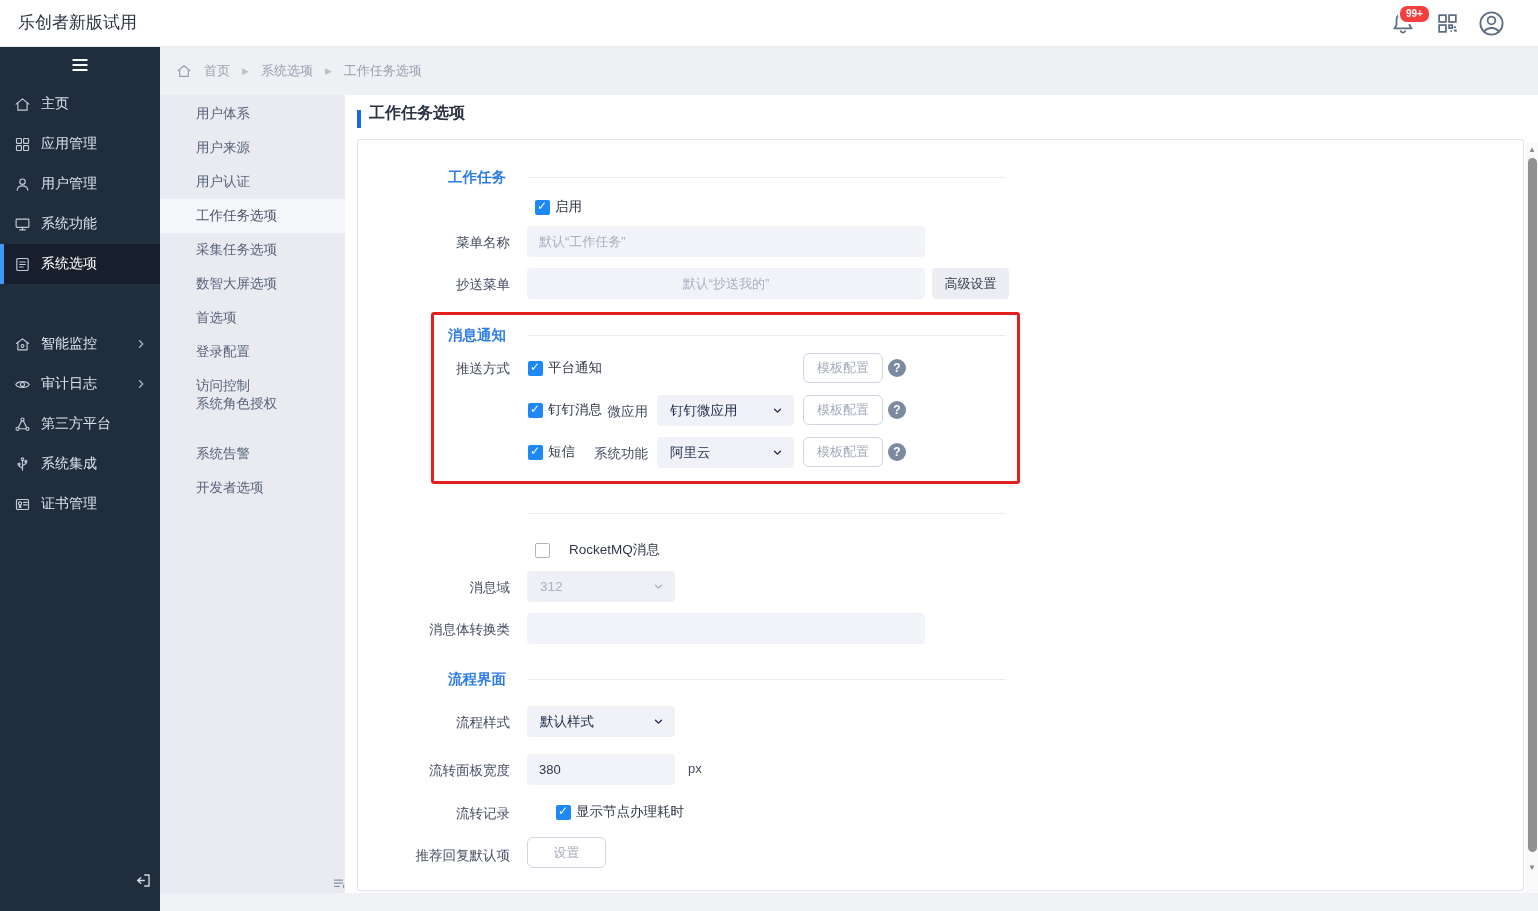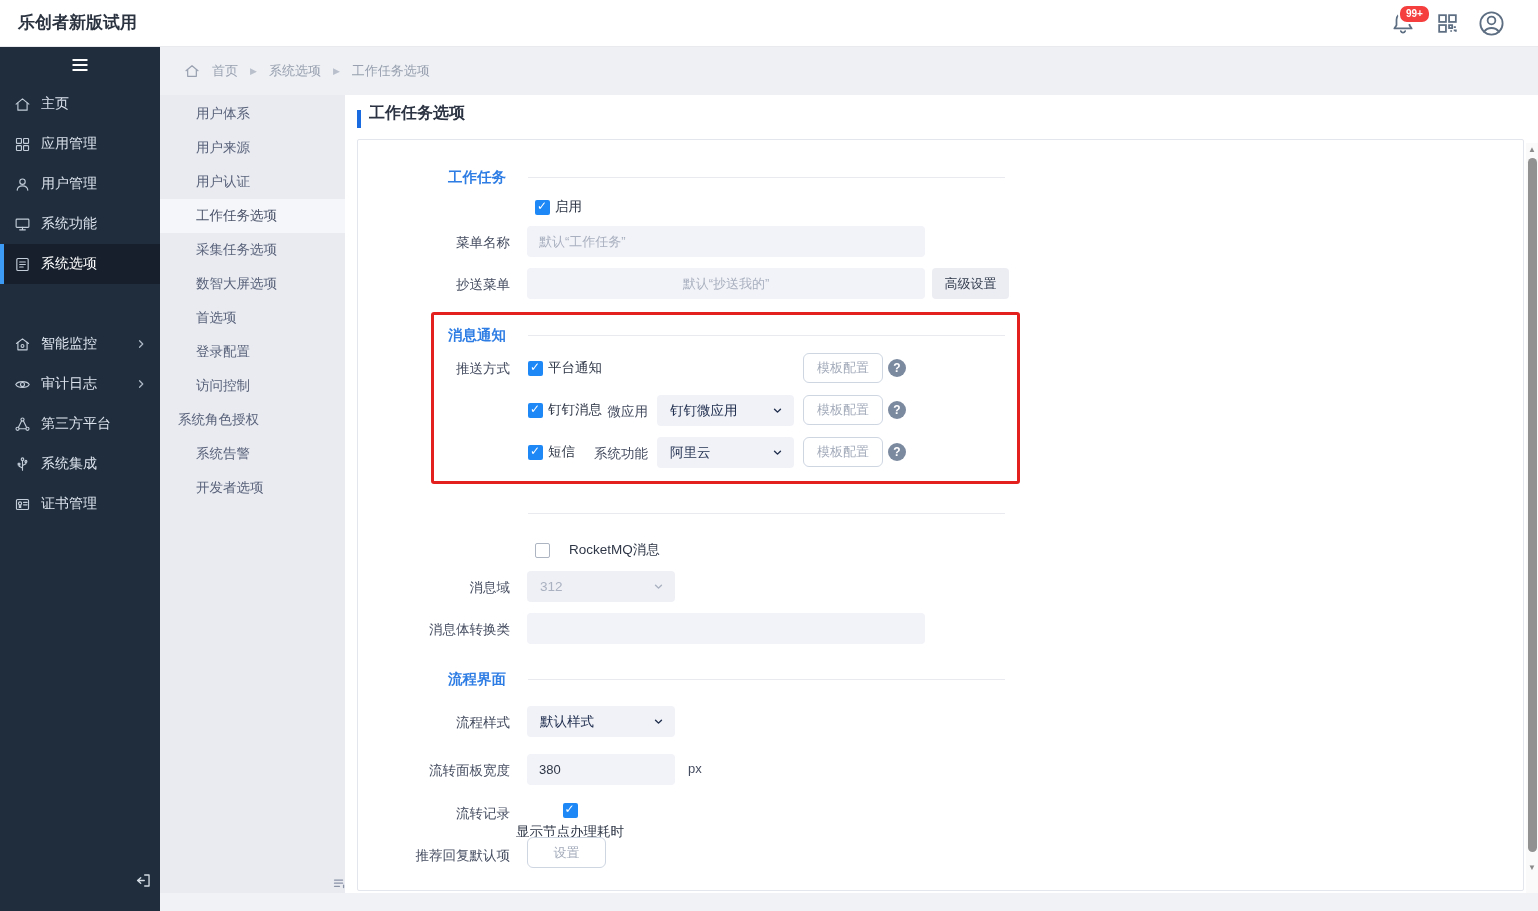--- a/index.html
+++ b/index.html
@@ -3,35 +3,35 @@
 <meta charset="utf-8">
 <style>
   * { margin:0; padding:0; box-sizing:border-box; }
   html,body { background:#fff; }
   body { font-family:"Liberation Sans","DejaVu Sans",sans-serif; color:#2f3747; }
   .root { position:relative; width:1538px; height:911px; overflow:hidden; background:#fff; }
   svg { display:block; }
 
   
   .hdr { position:absolute; left:0; top:0; width:1538px; height:47px; background:#fff; border-bottom:1px solid #e9eaee; }
-  .hdr-title { position:absolute; left:18px; top:0; line-height:46px; font-size:17px; font-weight:700; color:#2b3340; }
+  .hdr-title { position:absolute; left:18px; top:0; line-height:46px; font-size:17px; font-weight:400; color:#2b3340; }
   .hicon { position:absolute; color:#5d6e82; cursor:pointer; }
   .badge { position:absolute; left:1398px; top:4px; background:#f53f3f; color:#fff; font-size:10px; font-weight:bold; line-height:14px; padding:1px 6px; border-radius:9px; border:2px solid #fff; z-index:3; }
 
   
   .sb { position:absolute; left:0; top:47px; width:160px; height:864px; background:#1f2d3d; }
   .sb-burger { position:absolute; left:0; top:0; width:160px; height:35px; display:flex; align-items:center; justify-content:center; color:#fff; cursor:pointer; }
   .sb-item { position:absolute; left:0; width:160px; height:40px; display:flex; align-items:center; padding-left:14px; color:#dbe2ec; font-size:14px; cursor:pointer; }
   .sb-item .sb-ic { color:#c3cdd9; margin-right:10px; display:flex; }
   .sb-item.active { background:#161f2b; border-left:4px solid #3d9af5; padding-left:10px; color:#fff; }
   .sb-chev { position:absolute; right:12px; color:#aeb9c6; display:flex; }
   .sb-exit { position:absolute; left:134px; top:824px; color:#d4dbe3; cursor:pointer; }
 
   
-  .bc-bar { position:absolute; left:160px; top:47px; width:1378px; height:48px; background:#eef0f4; display:flex; align-items:center; padding-left:24px; gap:12px; }
+  .bc-bar { position:absolute; left:160px; top:47px; width:1378px; height:48px; background:#eef0f4; display:flex; align-items:center; padding-left:16px; gap:12px; }
   .crumb { color:#99a1b0; font-size:13px; cursor:pointer; }
   .crumb.current { cursor:default; }
   .crumb-home { color:#99a1b0; display:flex; }
   .crumb-sep { color:#b9c0cc; font-size:9px; }
   .crumb-sep::after { content:"▶"; }
 
   
   .subnav { position:absolute; left:160px; top:95px; width:185px; height:798px; background:#e9ebf1; }
   .sn-item { position:absolute; left:0; width:185px; height:34px; line-height:34px; padding-left:36px; font-size:13.5px; color:#59627a; cursor:pointer; }
   .sn-item.active { background:#f5f6fa; color:#4a5369; }
@@ -251,21 +251,21 @@
   <div class="subnav">
     <div class="sn-item" style="top:2px;">用户体系</div>
     <div class="sn-item" style="top:36px;">用户来源</div>
     <div class="sn-item" style="top:70px;">用户认证</div>
     <div class="sn-item active" style="top:104px;">工作任务选项</div>
     <div class="sn-item" style="top:138px;">采集任务选项</div>
     <div class="sn-item" style="top:172px;">数智大屏选项</div>
     <div class="sn-item" style="top:206px;">首选项</div>
     <div class="sn-item" style="top:240px;">登录配置</div>
     <div class="sn-item" style="top:274px;">访问控制</div>
-    <div class="sn-item" style="top:308px;padding-left:18px;">系统角色授权</div>
+    <div class="sn-item" style="top:292px;">系统角色授权</div>
     <div class="sn-item" style="top:342px;">系统告警</div>
     <div class="sn-item" style="top:376px;">开发者选项</div>
     <span class="sn-foot">
         <svg width="15" height="15" viewBox="0 0 24 24" fill="none" stroke="currentColor" stroke-width="2" stroke-linecap="round">
           <path d="M4 6.5h13M4 11.5h13M4 16.5h8"></path>
           <path d="M18.5 14.5v4"></path>
         </svg>
       </span>
   </div>
 
@@ -366,21 +366,21 @@
           <path d="M6.5 9.5 12 15l5.5-5.5"></path>
         </svg>
       </span>
   </div>
 
   <div class="lbl" style="left:385px;top:762px;width:125px;">流转面板宽度</div>
   <input class="inp" style="left: 527px; top: 754px; width: 148px;" value="380">
   <span class="unit" style="left:688px;top:761px;">px</span>
 
   <div class="lbl" style="left:400px;top:805px;">流转记录</div>
-  <div class="row" style="left:516px;top:803px;flex-direction:column;">
+  <div class="row" style="left:556px;top:803px;">
     <span class="cb checked"></span>
     <span class="cb-lbl">显示节点办理耗时</span>
   </div>
 
   <div class="lbl" style="left:380px;top:847px;width:130px;">推荐回复默认项</div>
   <button class="btn-ghost" style="left:527px;top:837px;width:79px;height:31px;">设置</button>
 
   <div class="vscroll">
     <span class="vs-up"></span>
     <span class="vs-down"></span>

